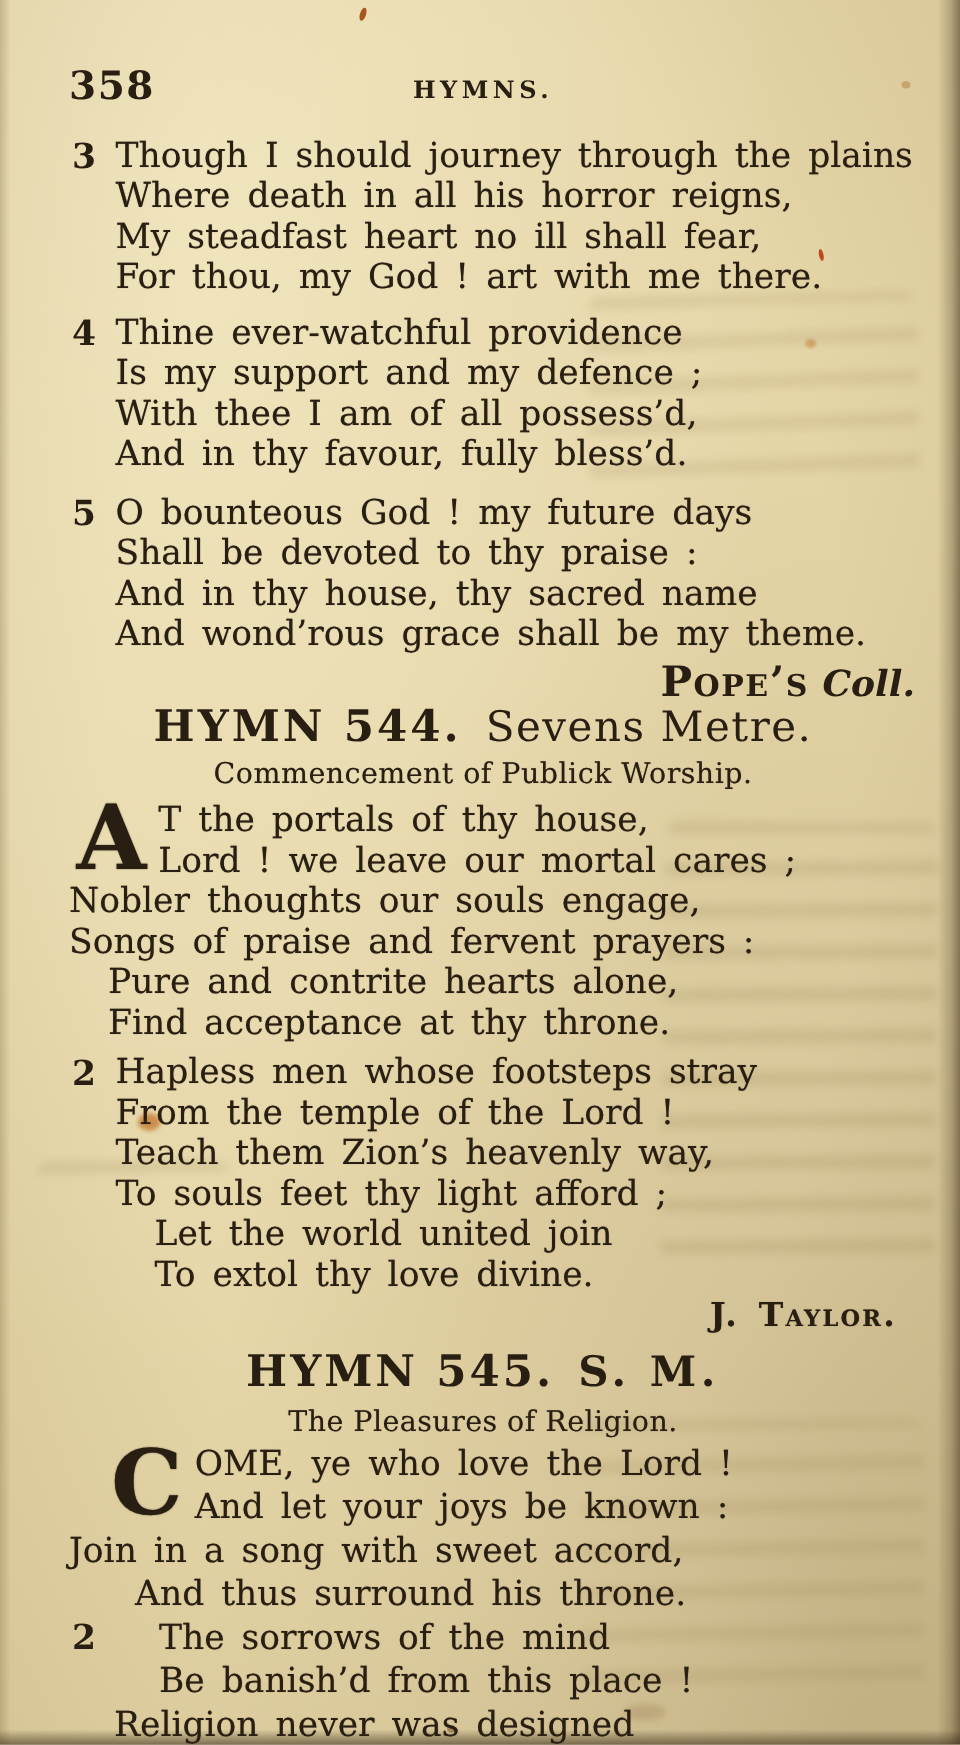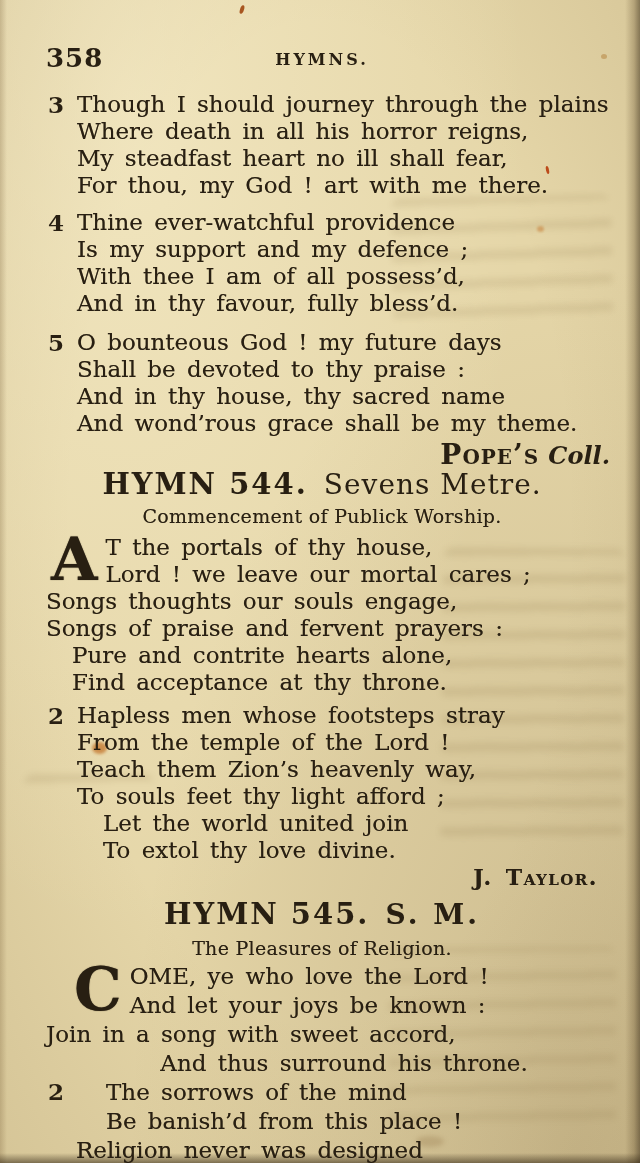--- a/index.html
+++ b/index.html
@@ -41,21 +41,21 @@
   .hymn-subject { margin-top:2px; height:25px; text-align:center; font-size:19px; letter-spacing:0.3px;
                   text-shadow:0 0 0.5px rgba(40,30,12,0.5); }
 
   
   .stanza { margin-top:4px; }
   .dc-row { display:flex; align-items:flex-start; }
   .dropcap { font-size:60px; line-height:52px; height:54px; margin-top:-1px; padding-right:8px;
              font-weight:700; text-shadow:0 0 1px rgba(30,22,8,0.7); }
   .dc-row.c-gap { margin-left:28px; }
   .in  { margin-left:26px; }   
-  .in2 { margin-left:44px;text-align:center; }   
+  .in2 { margin-left:44px; }   
   .out { margin-left:-30px; }  
   .flexline { display:flex;flex-direction:column; }
   .inline-attr { margin-left:auto; font-variant-caps:small-caps; font-size:22px; font-weight:700;
                  letter-spacing:1.5px; line-height:27px; }
 
   .h544-v2 { margin-top:6px; }
   .h545-head { margin-top:6px; height:38px; }
   .stanza-545 .line { line-height:29px; }
   .v2-545 { margin-top:0; padding-left:60px; }
   .v2-545 .line { line-height:29px; }
@@ -144,21 +144,21 @@
       <div class="hymn-subject">Commencement of Publick Worship.</div>
 
       <div class="stanza">
         <div class="dc-row" style="margin-left:5px;">
           <span class="dropcap">A</span>
           <div class="dc-lines">
             <div class="line">T the portals of thy house,</div>
             <div class="line">Lord ! we leave our mortal cares ;</div>
           </div>
         </div>
-        <div class="line">Songs thoughts our souls engage,</div>
+        <div class="line">Nobler thoughts our souls engage,</div>
         <div class="line">Songs of praise and fervent prayers :</div>
         <div class="line in">Pure and contrite hearts alone,</div>
         <div class="line in">Find acceptance at thy throne.</div>
       </div>
 
       <div class="verse h544-v2">
         <span class="vnum">2</span>
         <div class="line">Hapless men whose footsteps stray</div>
         <div class="line">From the temple of the Lord !</div>
         <div class="line">Teach them Zion’s heavenly way,</div>

